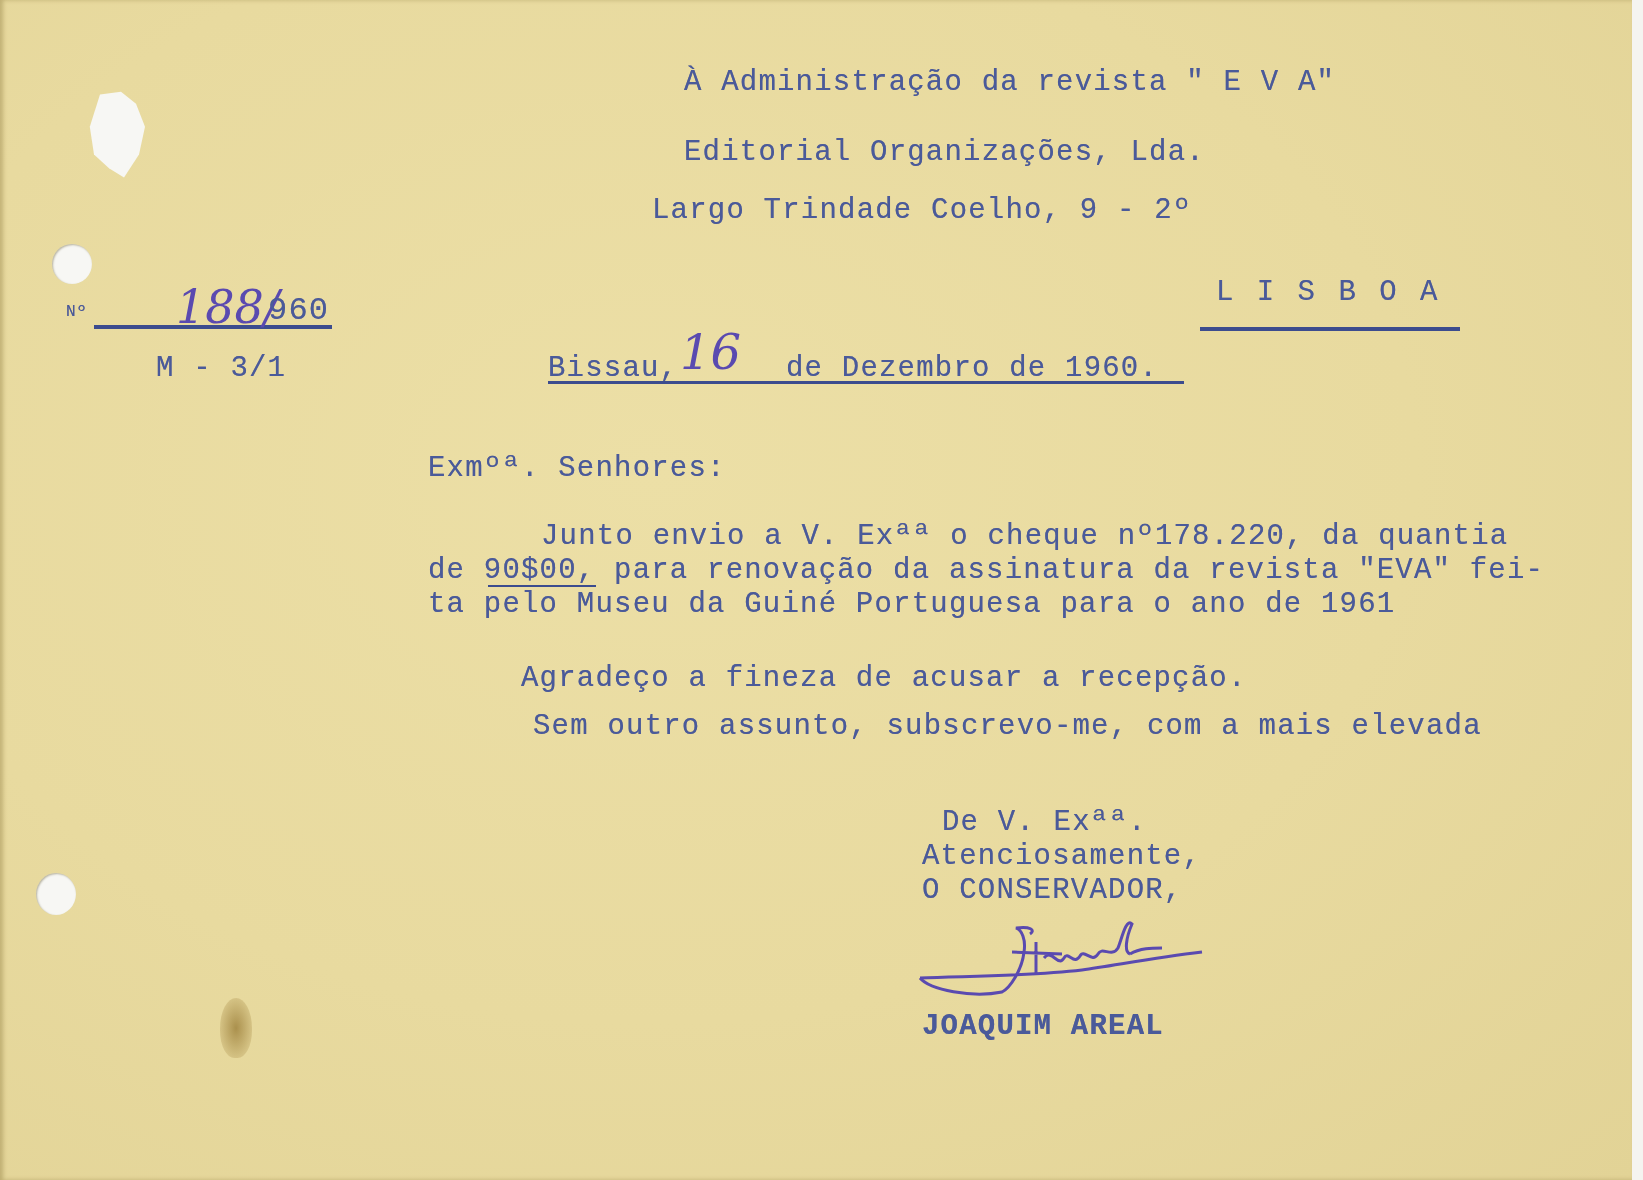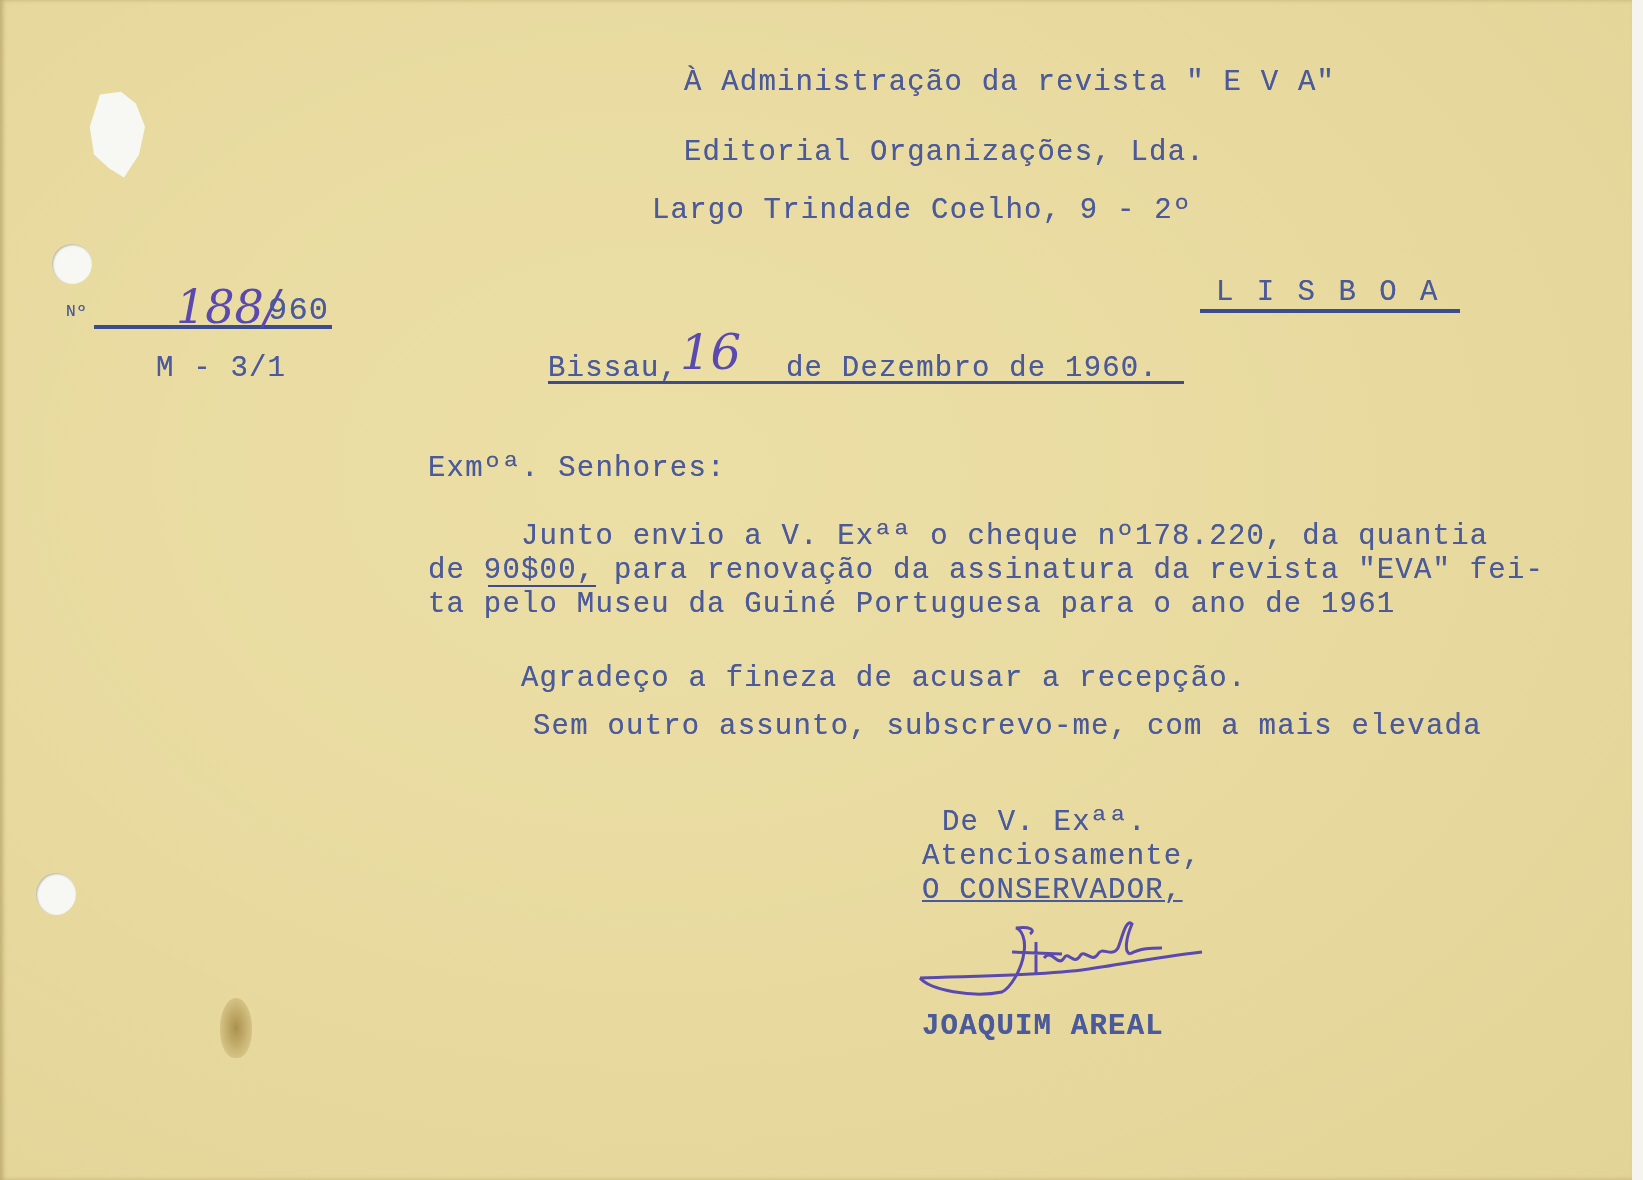--- a/index.html
+++ b/index.html
@@ -11,21 +11,21 @@
     position: absolute; left: 0; top: 0; width: 1632px; height: 1180px;
     background: radial-gradient(ellipse at 40% 40%, #ecdfa6 0%, #e8da9f 55%, #e2d396 100%);
     box-shadow: inset 3px 0 4px rgba(120,100,40,0.35);
   }
   .tw {
     position: absolute; white-space: pre;
     font-family: "Liberation Mono", "DejaVu Sans Mono", monospace;
     color: #4a5a9a; font-size: 29px; line-height: 33px;
     letter-spacing: 1.2px; text-shadow: 0 0 0.6px rgba(60,70,140,0.6);
   }
-  .ul { border-bottom: 4px solid #3c4c8e; padding-bottom: 0; }
+  .ul { border-bottom: 4px solid #3c4c8e; padding-bottom: 18px; }
   .hand {
     position: absolute; font-family: "DejaVu Serif", serif; font-style: italic;
     color: #5a4ab0; white-space: pre;
   }
   .hole { position: absolute; border-radius: 50%; background: #f7f7f4;
           box-shadow: inset 1px 1px 2px rgba(90,80,40,0.4); }
   .tear {
     position: absolute; left: 88px; top: 90px; width: 60px; height: 92px;
     background: #f7f7f4;
     clip-path: polygon(20% 5%, 55% 2%, 80% 15%, 95% 40%, 85% 70%, 60% 95%, 35% 85%, 10% 70%, 3% 40%);
@@ -57,32 +57,32 @@
   <div class="tw" style="left:268px;top:294px;font-size:32px;">960</div>
   <div class="tw" style="left:156px;top:352px;">M - 3/1</div>
 
   <div style="position:absolute;left:548px;top:381px;width:636px;border-bottom:3px solid #3c4c8e;"></div>
   <div class="tw" style="left:548px;top:352px;">Bissau,</div>
   <div class="hand" style="left:680px;top:324px;font-size:48px;">16</div>
   <div class="tw" style="left:786px;top:352px;">de Dezembro de 1960.</div>
 
   <div class="tw" style="left:428px;top:452px;">Exmºª. Senhores:</div>
 
-  <div class="tw" style="left:428px;top:520px;">     Junto envio a V. Exªª o cheque nº178.220, da quantia</div>
+  <div class="tw" style="left:448px;top:520px;">     Junto envio a V. Exªª o cheque nº178.220, da quantia</div>
   <div class="tw" style="left:428px;top:554px;">de 90$00, para renovação da assinatura da revista "EVA" fei-</div>
   <div style="position:absolute;left:488px;top:585px;width:108px;border-bottom:2px solid #3c4c8e;"></div>
   <div class="tw" style="left:428px;top:588px;">ta pelo Museu da Guiné Portuguesa para o ano de 1961</div>
 
   <div class="tw" style="left:428px;top:654px;margin-top:8px;">     Agradeço a fineza de acusar a recepção.</div>
 
   <div class="tw" style="left:440px;top:710px;">     Sem outro assunto, subscrevo-me, com a mais elevada</div>
 
   <div class="tw" style="left:942px;top:806px;">De V. Exªª.</div>
   <div class="tw" style="left:922px;top:840px;">Atenciosamente,</div>
-  <div class="tw" style="left:922px;top:874px;text-decoration:underline;">O CONSERVADOR,</div>
+  <div class="tw" style="left:922px;top:874px;">O CONSERVADOR,</div>
 
   <svg style="position:absolute;left:912px;top:918px;" width="300" height="90" viewBox="0 0 300 90">
     <path d="M8 60 C60 58 120 58 170 52 C200 48 240 40 290 34" stroke="#5a4ab0" stroke-width="3" fill="none"></path>
     <path d="M8 60 C18 72 60 80 90 74 C98 70 110 52 112 34 C114 22 110 12 104 10 C118 8 124 12 118 16" stroke="#5a4ab0" stroke-width="3" fill="none"></path>
     <path d="M100 34 L150 36 M124 24 L124 56 M132 40 C140 30 146 50 152 40 C156 32 162 48 168 38 C172 30 180 46 186 36 C190 28 200 40 206 30 C210 20 214 0 220 6 C214 20 212 34 218 36" stroke="#5a4ab0" stroke-width="3" fill="none"></path>
     <path d="M218 36 C228 30 240 30 250 30" stroke="#5a4ab0" stroke-width="3" fill="none"></path>
   </svg>
   <div class="tw" style="left:922px;top:1010px;font-weight:bold;">JOAQUIM AREAL</div>
 </div>
 <div class="rightstrip"></div>

